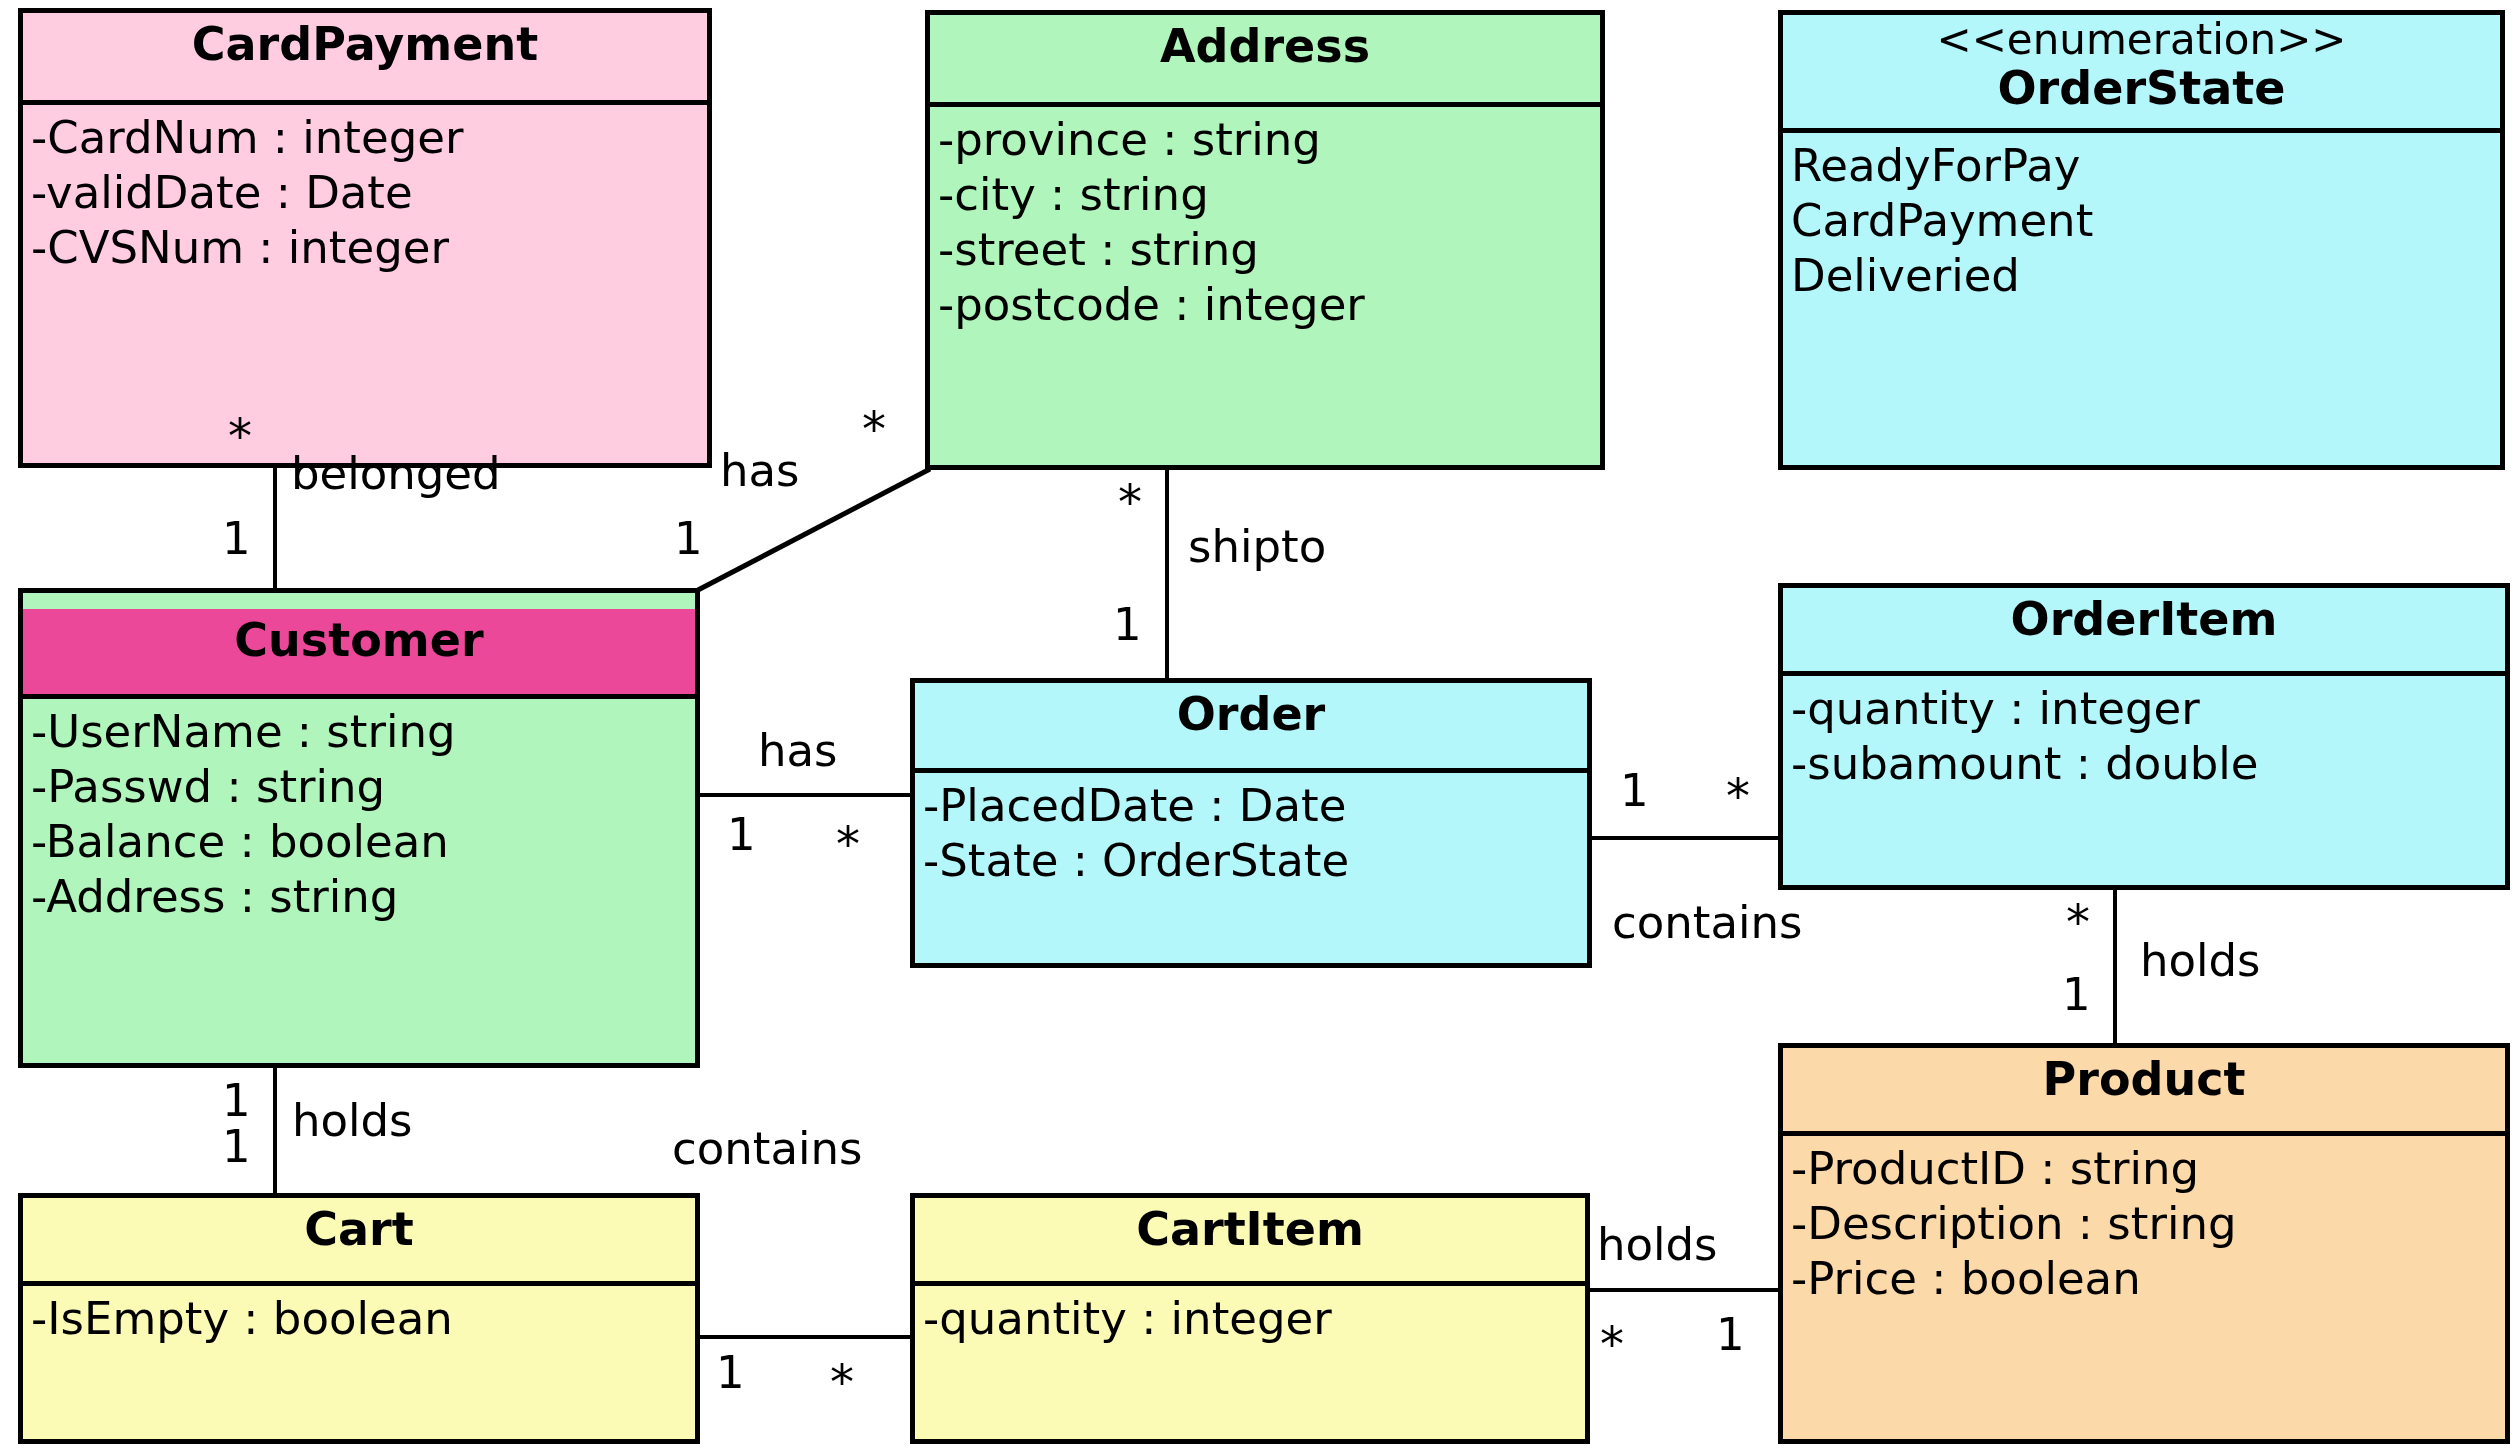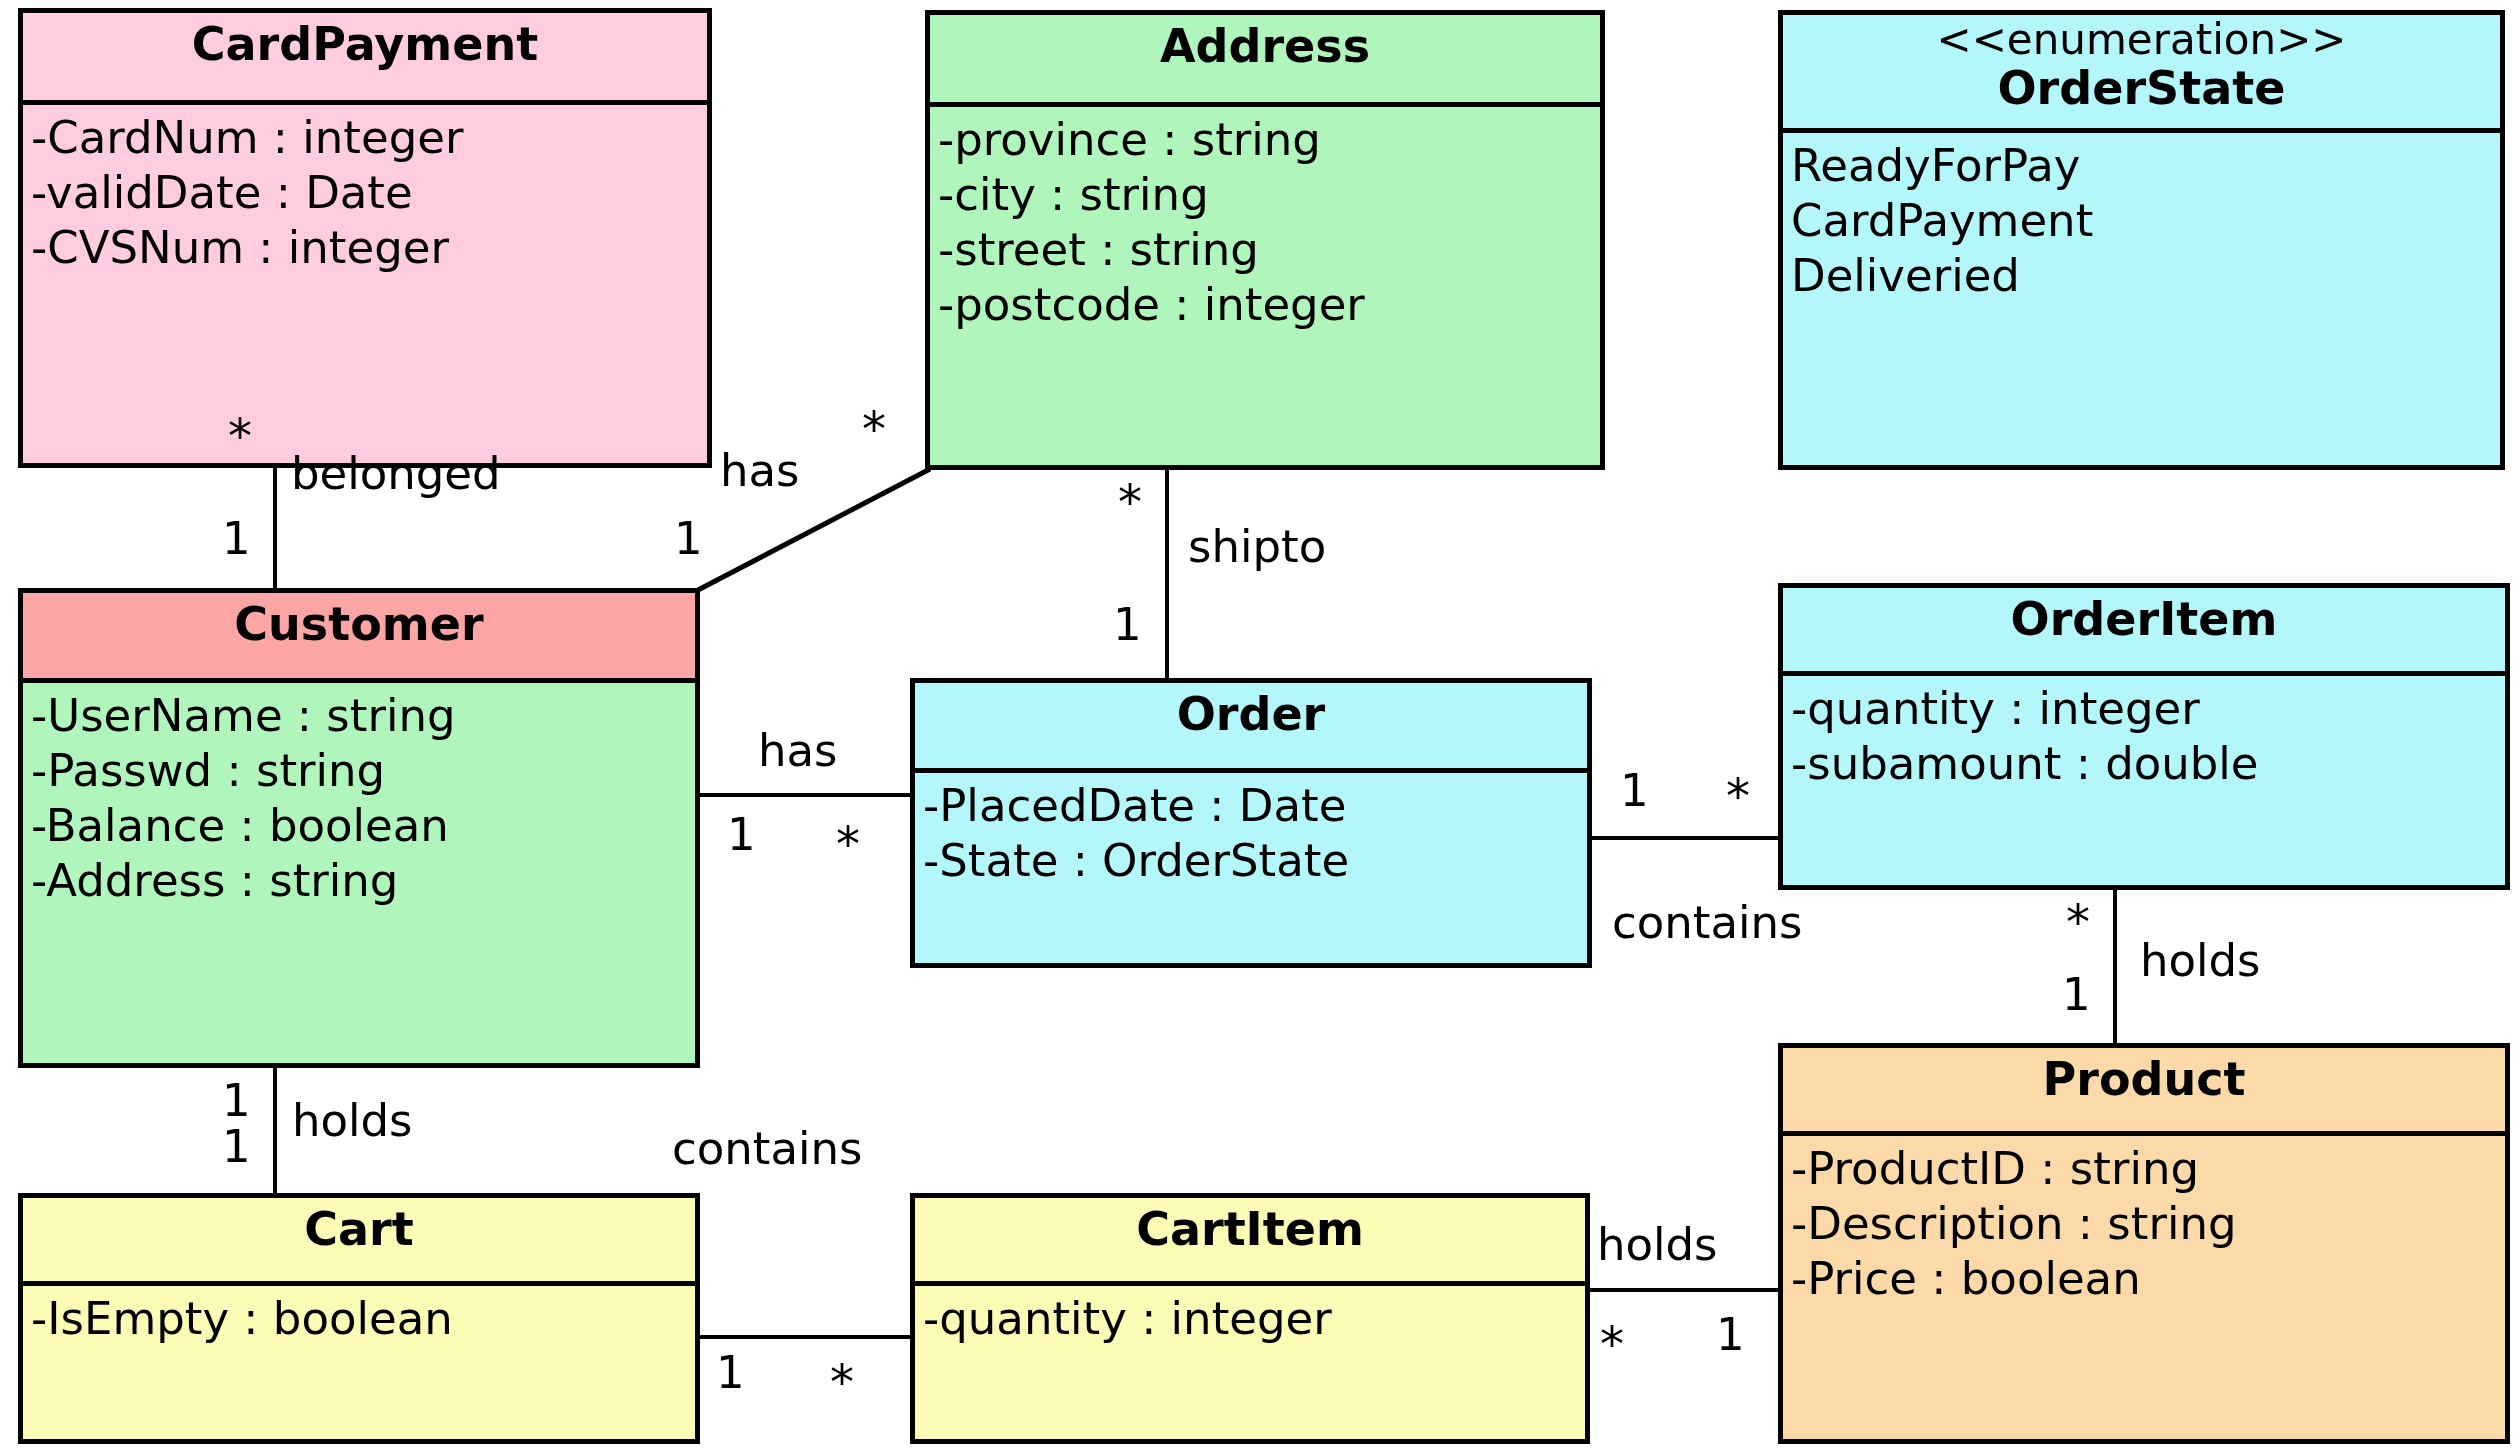--- a/index.html
+++ b/index.html
@@ -175,21 +175,21 @@
       <span class="cname">OrderState</span>
     </div>
     <div class="uml-body" style="background:#b3f7fb;">
       <span class="attr">ReadyForPay</span>
       <span class="attr">CardPayment</span>
       <span class="attr">Deliveried</span>
     </div>
   </div>
 
   <div class="uml-class" style="left:18px; top:588px; width:682px; height:480px; background:#b0f5bc;">
-    <div class="uml-header" style="background:#fca5a5; height:90px;">
+    <div class="uml-header" style="background:#ec4899; height:90px;margin-top:16px;">
       <span class="cname">Customer</span>
     </div>
     <div class="uml-body" style="background:#b0f5bc;">
       <span class="attr">-UserName : string</span>
       <span class="attr">-Passwd : string</span>
       <span class="attr">-Balance : boolean</span>
       <span class="attr">-Address : string</span>
     </div>
   </div>
 

